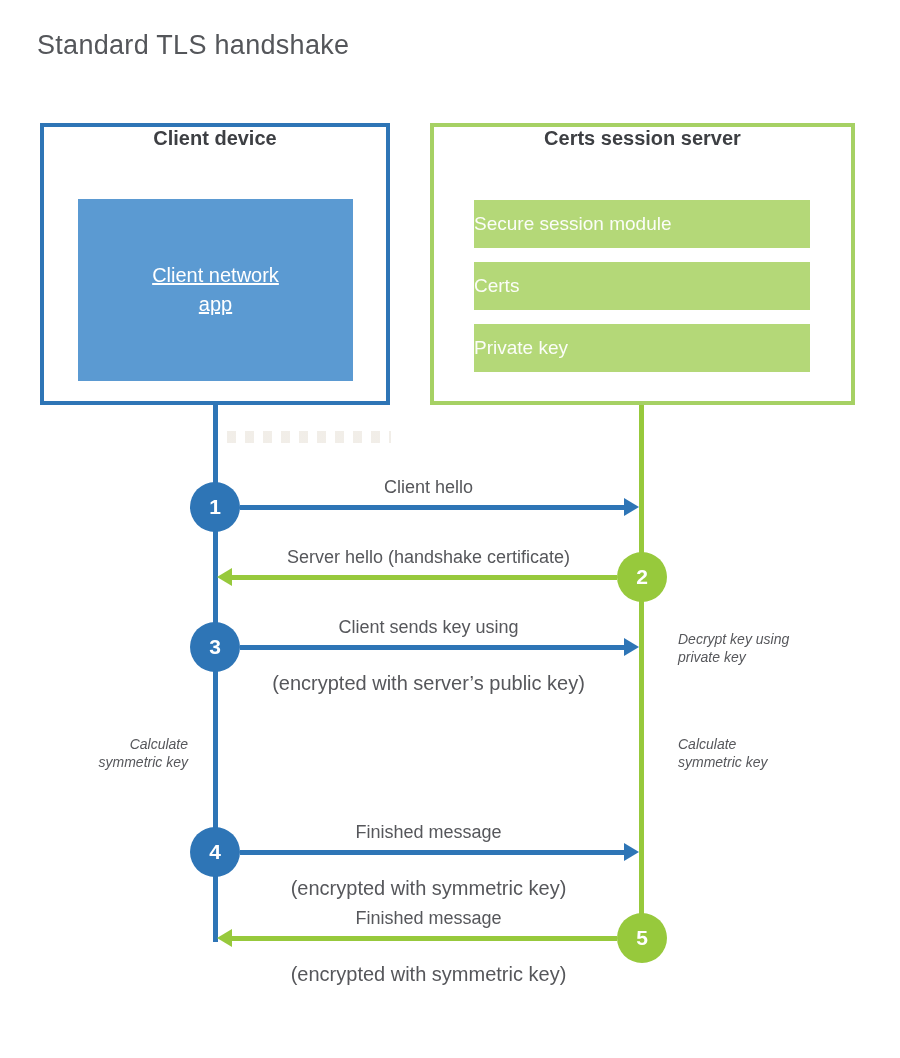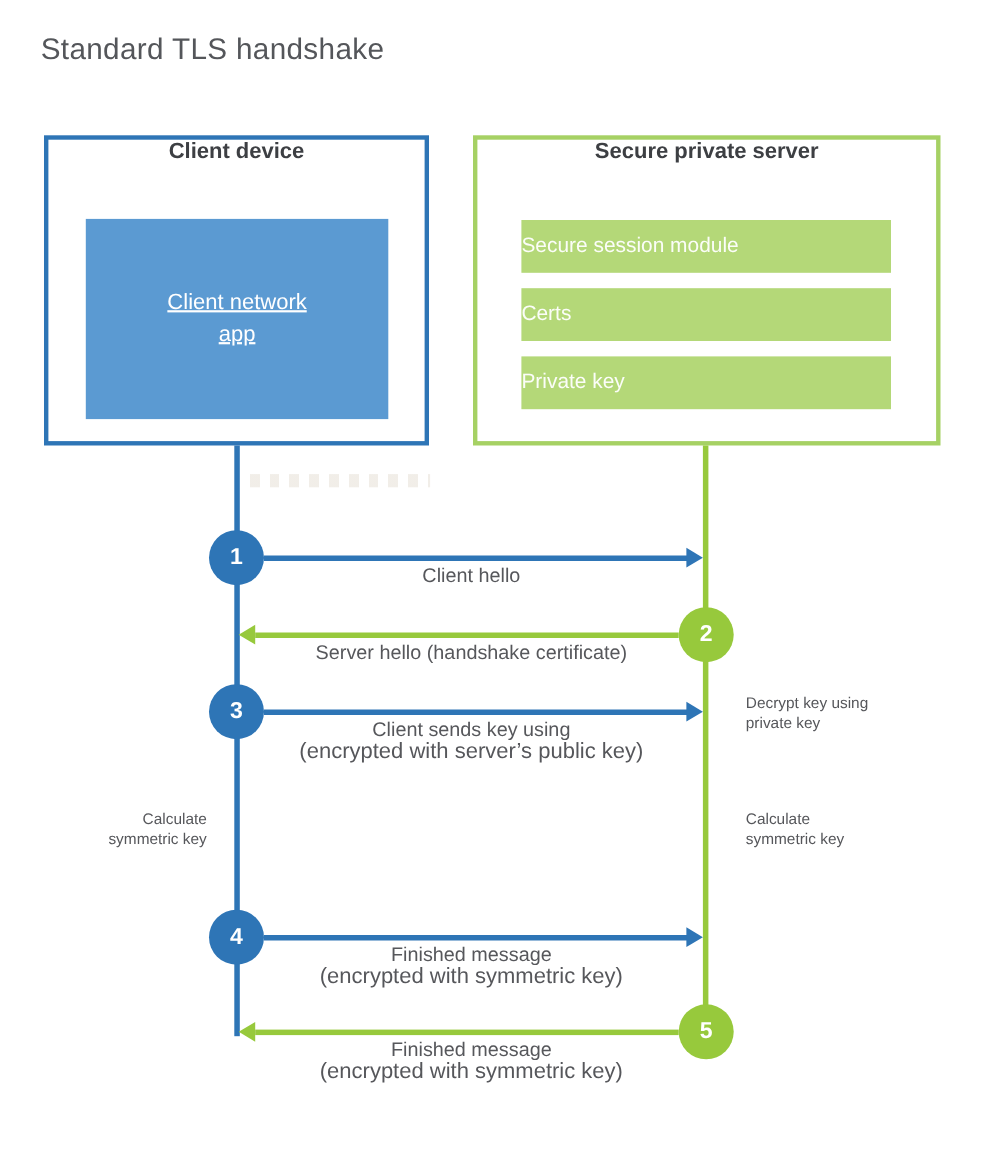--- a/index.html
+++ b/index.html
@@ -53,49 +53,49 @@
   .hline.blue  { background:var(--blue-strong); }
   .hline.green { background:var(--green-line); }
 
   .ah { position:absolute; width:0; height:0;
         border-top:9px solid transparent; border-bottom:9px solid transparent; }
   .ah-r { border-left:15px solid var(--blue-strong); }
   .ah-l { border-right:15px solid var(--green-line); }
 
   .msg {
     position:absolute; left:217px; width:423px; text-align:center;
-    font-size:18px; color:var(--label-text);margin-top:36px;
+    font-size:18px; color:var(--label-text);
   }
   .submsg {
     position:absolute; left:217px; width:423px; text-align:center;
     font-size:20px; color:var(--label-text);margin-top:16px;
   }
   .note {
     position:absolute; font-size:14px; line-height:17.5px;
-    color:var(--label-text); white-space:pre-line;
+    color:var(--label-text); white-space:pre-line;font-style:italic;
   }
   .note-decrypt    { left:678px; top:631px; text-align:left; }
   .note-calc-left  { left:48px;  top:736px; width:140px; text-align:right; }
   .note-calc-right { left:678px; top:736px; text-align:left; }
 </style>
 </head>
 <body>
 
 <div class="canvas">
 
   <div class="title">Standard TLS handshake</div>
 
   <div class="box client-box">
     <div class="box-title">Client device</div>
     <div class="client-app">Client network
 app</div>
   </div>
 
   <div class="box server-box">
-    <div class="box-title">Secure private server</div>
+    <div class="box-title">Certs session server</div>
     <div class="server-bar bar1">Secure session module</div>
     <div class="server-bar bar2">Certs</div>
     <div class="server-bar bar3">Private key</div>
   </div>
 
   <div class="lifeline blue-line"></div>
   <div class="lifeline green-line"></div>
   <div class="ghost-dashes"></div>
 
   <div>

